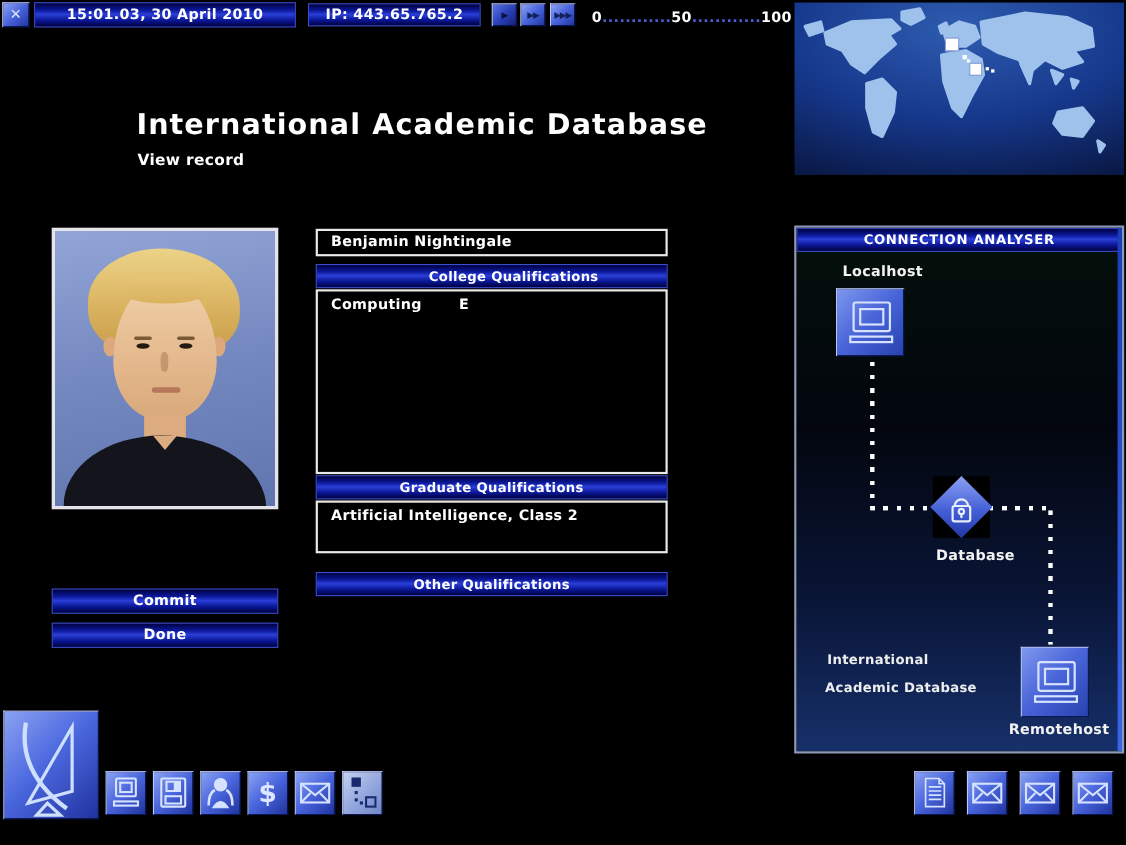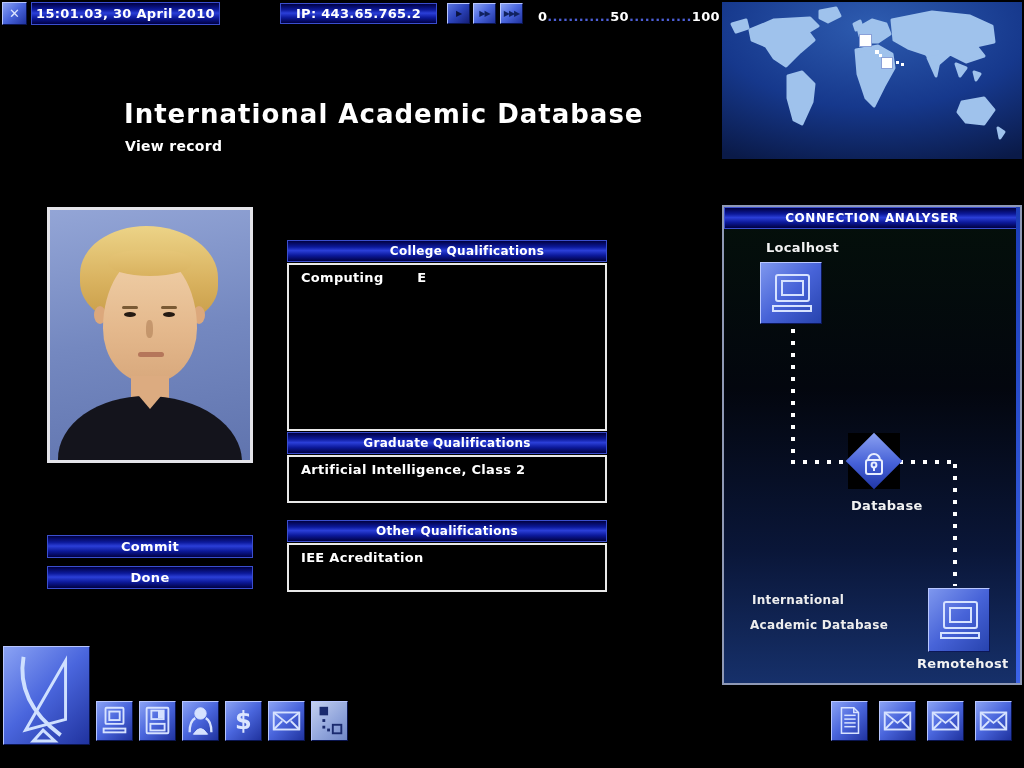--- a/index.html
+++ b/index.html
@@ -59,21 +59,21 @@
 </style>
 </head>
 <body>
 
 <div class="screen">
 
   <div class="abs icon-btn" style="left:2px; top:2px; width:25px; height:23px;">
     <span style="font-size:13px; color:#dfe7ff;">✕</span>
   </div>
 
-  <div class="abs grad-bar" style="left:31px; top:2px; width:189px; height:23px;">
+  <div class="abs grad-bar" style="left:31px; top:2px; width:238px; height:23px;">
     <span>15:01.03, 30 April 2010</span>
   </div>
 
   <div class="abs grad-bar" style="left:280px; top:3px; width:157px; height:21px;">
     <span>IP: 443.65.765.2</span>
   </div>
 
   <div class="abs icon-btn speed-btn active" style="left:447px; top:3px;">
     <span>▶</span>
   </div>
@@ -101,40 +101,40 @@
     <div class="abs" style="left:111px; top:96px; width:16px; height:3px; background:#7a5a34; border-radius:2px;"></div>
     <div class="abs" style="left:74px; top:102px; width:12px; height:5px; background:#241a12; border-radius:50%;"></div>
     <div class="abs" style="left:113px; top:102px; width:12px; height:5px; background:#241a12; border-radius:50%;"></div>
     <div class="abs" style="left:96px; top:110px; width:7px; height:18px; background:rgba(150,100,60,.4); border-radius:40%;"></div>
     <div class="abs" style="left:88px; top:142px; width:26px; height:5px; background:#b5765a; border-radius:3px;"></div>
     <div class="abs" style="left:81px; top:166px; width:38px; height:28px; background:#dcab80;"></div>
     <div class="abs" style="left:8px; top:186px; width:184px; height:66px; background:#14141c; border-radius:48% 52% 0 0 / 95% 100% 0 0;"></div>
     <div class="abs" style="left:89px; top:186px; width:22px; height:13px; background:#dcab80; clip-path:polygon(0 0,100% 0,50% 100%);"></div>
   </div>
 
+  <div class="abs field-box" style="left:287px; top:208px; width:320px; height:25px;">
+    <div class="txt" style="padding-top:3px;">Benjamin Nightingale</div>
+  </div>
 
   <div class="abs grad-bar small" style="left:287px; top:240px; width:320px; height:22px;padding-left:40px;">
     <span>College Qualifications</span>
   </div>
   <div class="abs field-box" style="left:287px; top:263px; width:320px; height:168px;">
     <div class="txt">Computing       E</div>
   </div>
 
   <div class="abs grad-bar small" style="left:287px; top:432px; width:320px; height:22px;">
     <span>Graduate Qualifications</span>
   </div>
   <div class="abs field-box" style="left:287px; top:455px; width:320px; height:48px;">
     <div class="txt">Artificial Intelligence, Class 2</div>
   </div>
 
   <div class="abs grad-bar small" style="left:287px; top:520px; width:320px; height:22px;">
     <span>Other Qualifications</span>
-  </div>
-  <div class="abs field-box" style="left:287px; top:543px; width:320px; height:49px;">
-    <div class="txt">IEE Acreditation</div>
   </div>
 
   <div class="abs grad-bar" style="left:47px; top:535px; width:206px; height:23px; cursor:pointer;">
     <span>Commit</span>
   </div>
   <div class="abs grad-bar" style="left:47px; top:566px; width:206px; height:23px; cursor:pointer;">
     <span>Done</span>
   </div>
 
   <div class="abs" style="left:722px; top:2px; width:300px; height:157px; overflow:hidden;">

